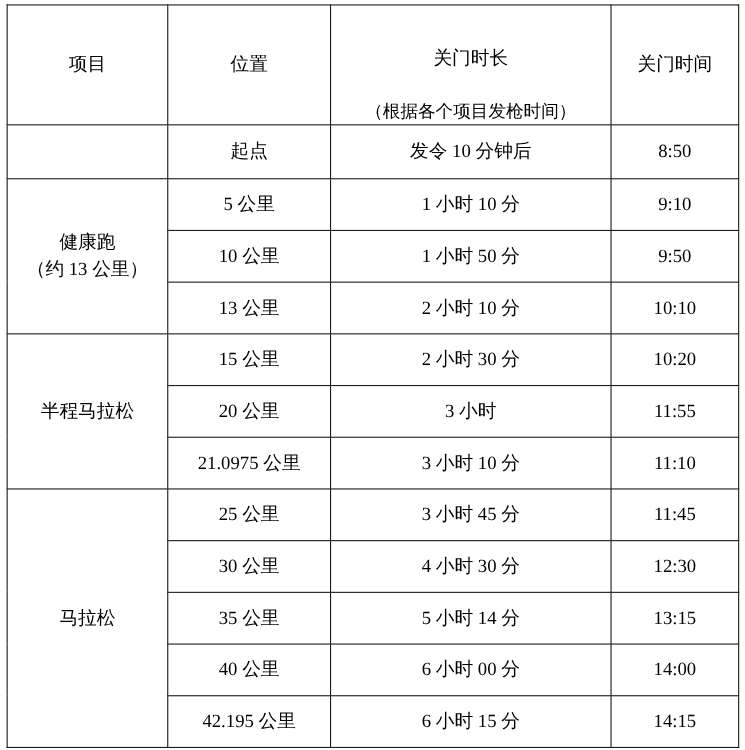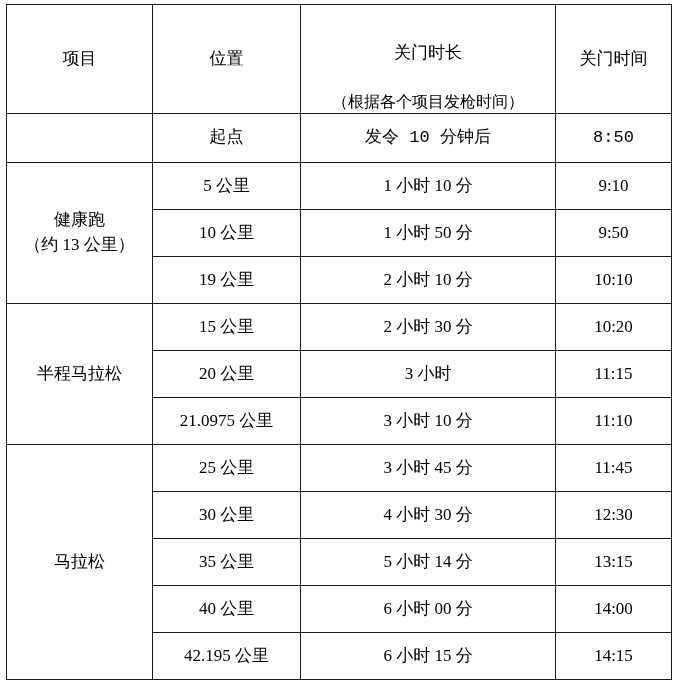--- a/index.html
+++ b/index.html
@@ -41,21 +41,20 @@
   col.c-time    { width: 116px; }
 
   tr.header-row td {
     height: 90px;
   }
   tr.body-row td {
     height: 46px;
   }
   tr.start-row td {
     height: 48px;
-    font-family: Liberation Mono, monospace;
   }
   .hdr-main {
     display: block;
     font-size: 17px;
     margin-top: 36px;
   }
   .hdr-sub {
     display: block;
     font-size: 16px;
     margin-top: 24px;
@@ -108,37 +107,37 @@
         <td>5 公里</td>
         <td>1 小时 10 分</td>
         <td>9:10</td>
       </tr>
       <tr class="body-row">
         <td>10 公里</td>
         <td>1 小时 50 分</td>
         <td>9:50</td>
       </tr>
       <tr class="body-row">
-        <td>19 公里</td>
+        <td>13 公里</td>
         <td>2 小时 10 分</td>
         <td>10:10</td>
       </tr>
 
       <tr class="body-row">
         <td class="group-cell" rowspan="3">
           <span class="g-line">半程马拉松</span>
         </td>
         <td>15 公里</td>
         <td>2 小时 30 分</td>
         <td>10:20</td>
       </tr>
       <tr class="body-row">
         <td>20 公里</td>
         <td>3 小时</td>
-        <td>11:15</td>
+        <td>11:55</td>
       </tr>
       <tr class="body-row">
         <td>21.0975 公里</td>
         <td>3 小时 10 分</td>
         <td>11:10</td>
       </tr>
 
       <tr class="body-row">
         <td class="group-cell" rowspan="5">
           <span class="g-line">马拉松</span>

